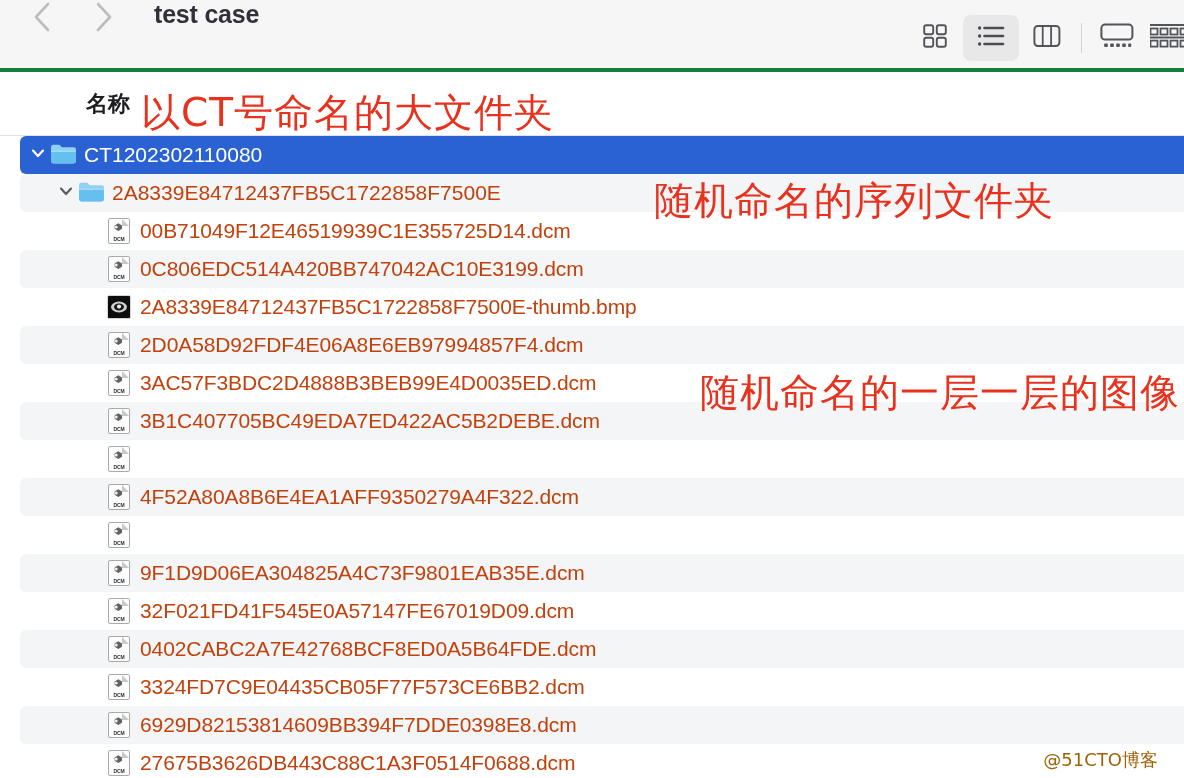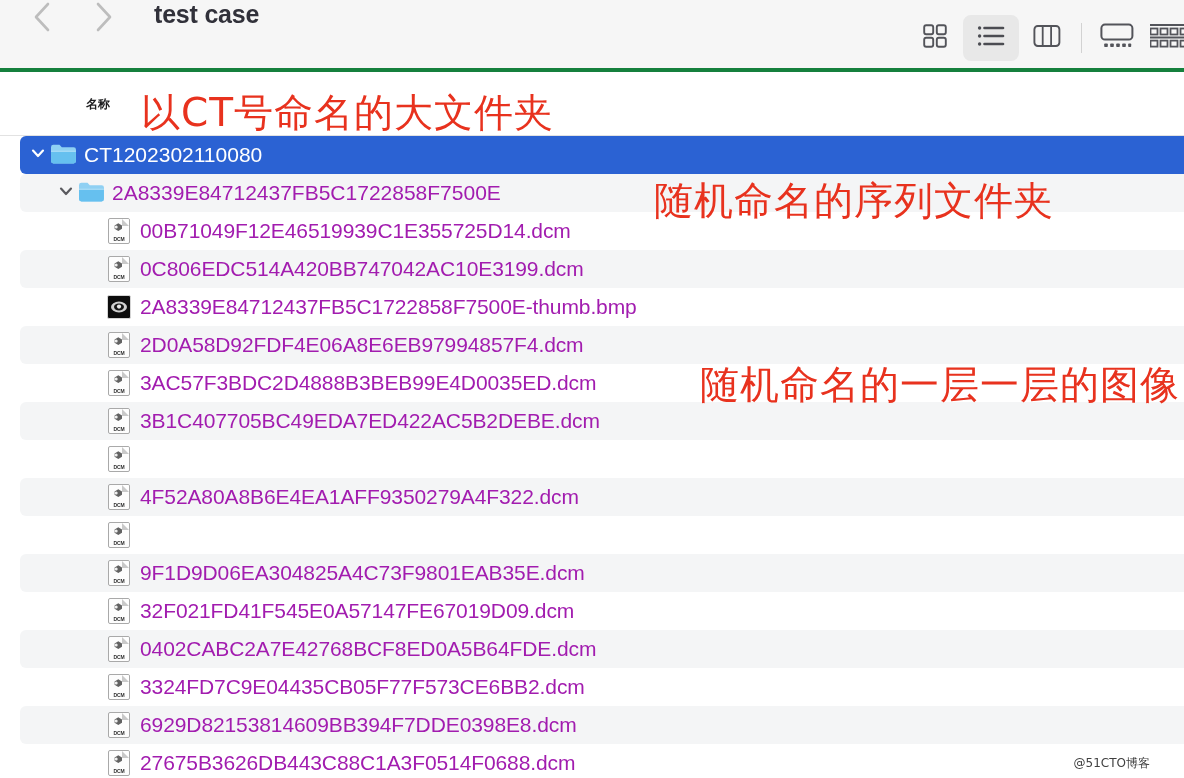--- a/index.html
+++ b/index.html
@@ -63,21 +63,21 @@
   .col-header {
     height: 64px;
     background: #ffffff;
     border-bottom: 1px solid #e2e2e2;
     position: relative;
   }
   .col-name {
     position: absolute;
     left: 86px; top: 50%;
     transform: translateY(-50%);
-    font-size: 12px;
+    font-size: 22px;
     font-weight: bold;
     color: #1d1d1f;
   }
 
   
   .list { position: relative; }
   .row {
     height: 38px;
     display: flex;
     align-items: center;
@@ -97,21 +97,21 @@
   }
   .twisty.hidden { visibility: hidden; }
 
   .row-icon {
     width: 26px; height: 38px;
     display: flex; align-items: center; justify-content: center;
     flex: 0 0 auto;
   }
   .row-label {
     font-size: 21px;
-    color: #a21caf;
+    color: #c2410c;
     white-space: nowrap;
     letter-spacing: -0.1px;
     margin-left: 8px;
   }
   .row-label.folder-label { letter-spacing: 0px; }
 
   
   .lvl0 { padding-left: 6px; }
   .lvl1 { padding-left: 34px; }
   .lvl2 { padding-left: 62px; }
@@ -162,23 +162,23 @@
     position: absolute;
     color: #e8321e;
     font-size: 39px;
     font-family: "DejaVu Sans", "Liberation Sans", sans-serif;
     white-space: nowrap;
     letter-spacing: 1px;
     pointer-events: none;
   }
   .watermark {
     position: absolute;
-    right: 34px; bottom: 6px;
-    font-size: 12px;
-    color: #404040;
+    right: 26px; bottom: 6px;
+    font-size: 18px;
+    color: #a16207;
     font-family: "DejaVu Sans", "Liberation Sans", sans-serif;
     white-space: nowrap;
   }
 </style>
 </head>
 <body>
 
 <div class="window">
 
   <div class="toolbar">
@@ -498,16 +498,16 @@
             </svg>
             <span class="dcm-text">DCM</span>
           </span>
         </div>
         <div class="row-label">27675B3626DB443C88C1A3F0514F0688.dcm</div>
       </div>
     </div>
 
   <div class="annot" style="left:141px; top:86px;">以CT号命名的大文件夹</div>
   <div class="annot" style="left:654px; top:174px;">随机命名的序列文件夹</div>
-  <div class="annot" style="left:700px; top:358px;">随机命名的一层一层的图像</div>
+  <div class="annot" style="left:700px; top:366px;">随机命名的一层一层的图像</div>
 
   <div class="watermark">@51CTO博客</div>
 </div>
 
 </body></html>

